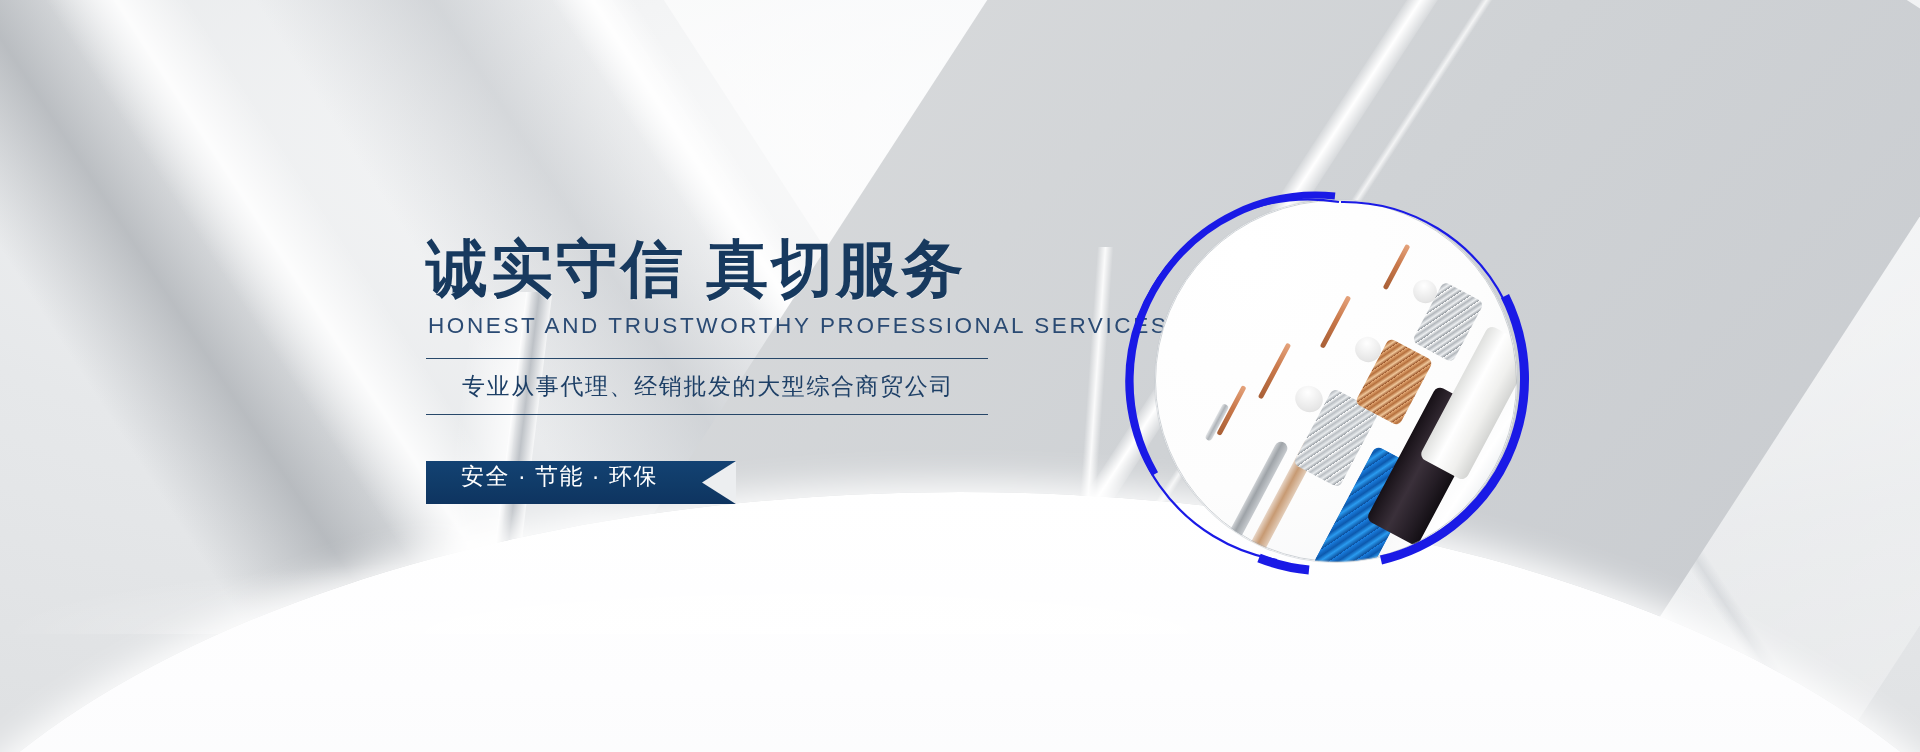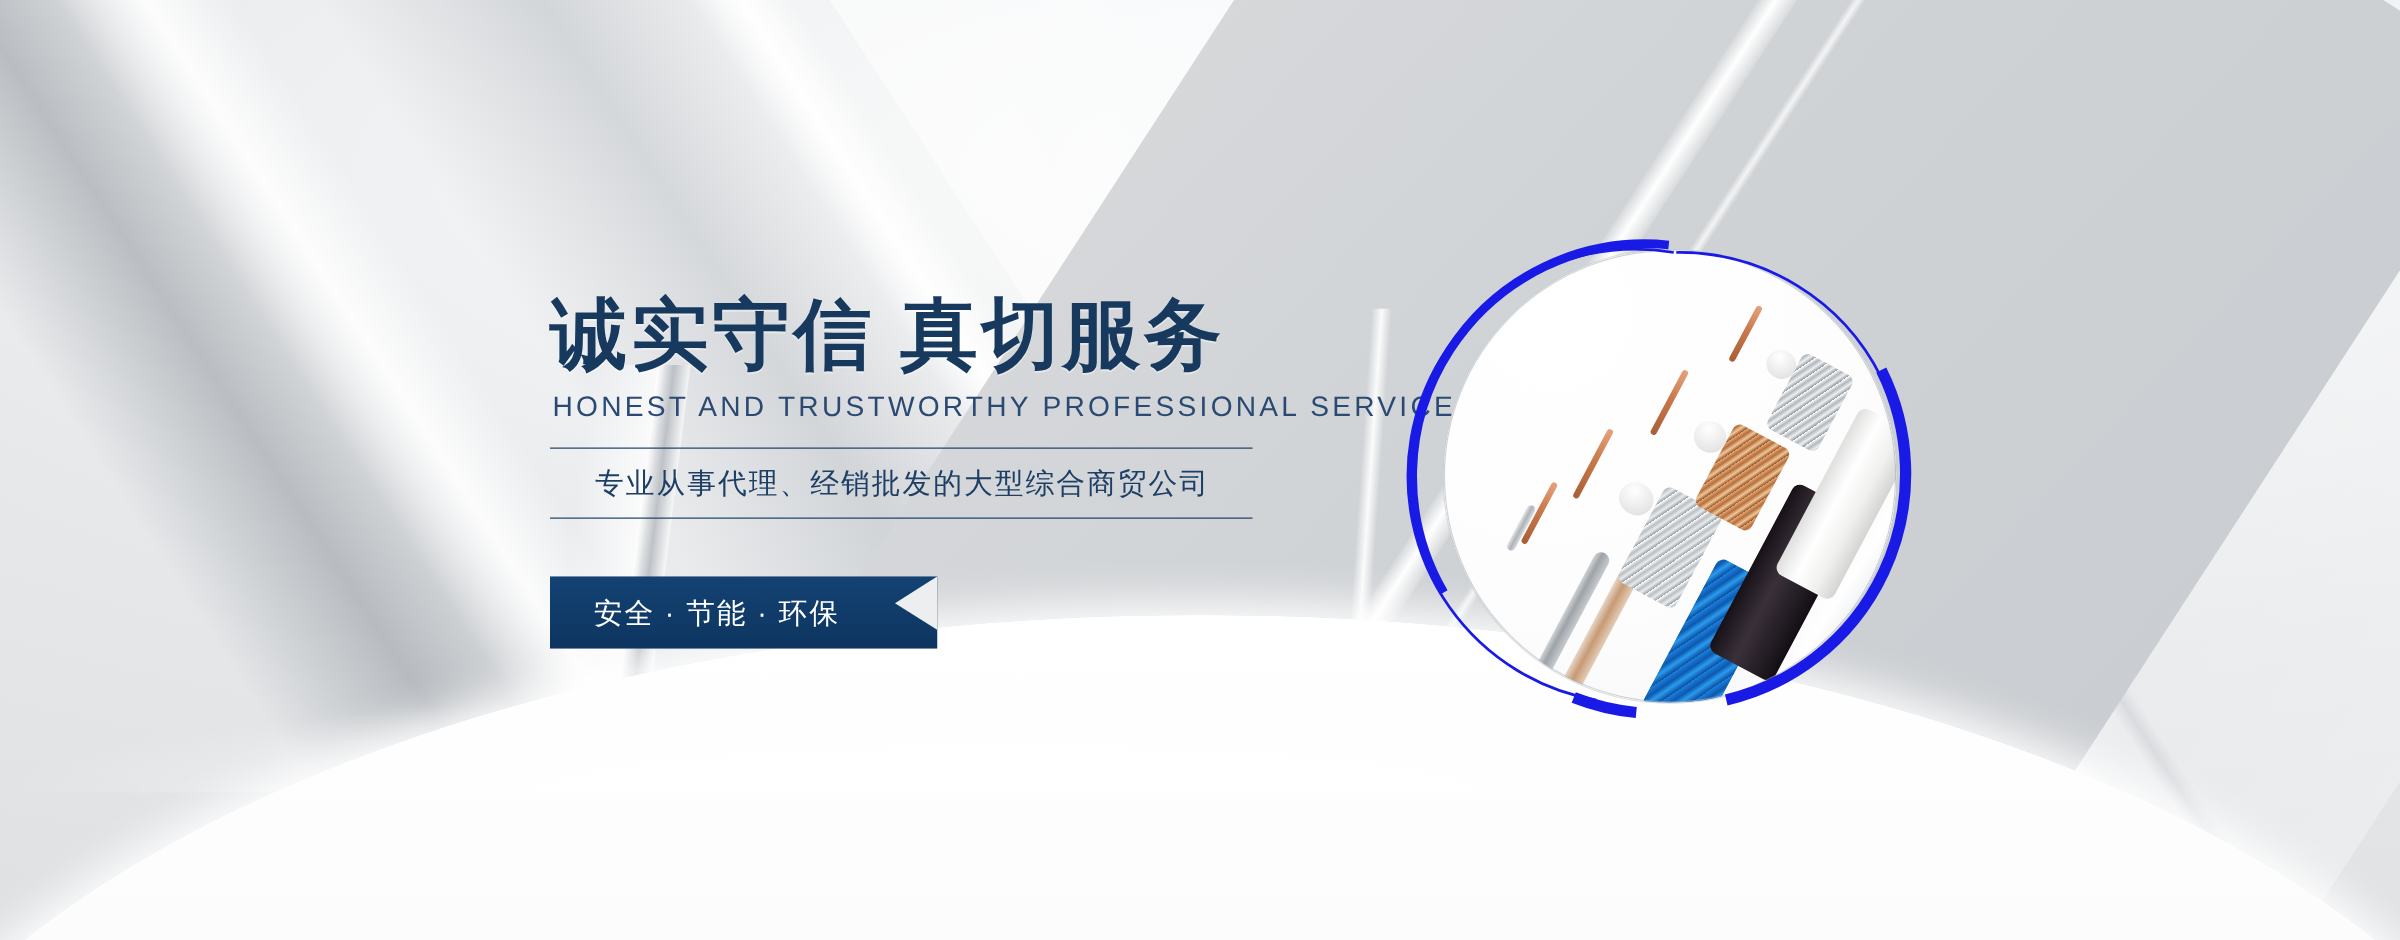--- a/index.html
+++ b/index.html
@@ -78,40 +78,40 @@
     transform:skewX(-7deg);
     background:linear-gradient(90deg,rgba(255,255,255,.0),rgba(255,255,255,.85));
   }
   .vstripe{
     position:absolute;left:1086px;bottom:175px;width:16px;height:330px;
     transform:skewX(-4deg);
     background:linear-gradient(90deg,rgba(255,255,255,0),rgba(255,255,255,.9),rgba(255,255,255,0));
   }
 
   
-  .copy{position:absolute;left:440px;top:236px;width:620px;}
+  .copy{position:absolute;left:426px;top:236px;width:620px;}
   .headline{
     font-size:62px;font-weight:700;color:#17395e;letter-spacing:3px;
     line-height:1.05;white-space:nowrap;margin:0;
     text-shadow:0 1px 0 rgba(255,255,255,.4);
   }
   .subline{
     margin:12px 0 0 2px;font-size:22.5px;font-weight:400;color:#2a4a73;
     letter-spacing:2.6px;white-space:nowrap;
   }
   .rule-box{margin-top:19px;width:562px;}
   .rule{height:1px;background:#17395e;opacity:.92;}
   .tagline{
     font-size:23px;color:#1d3f66;letter-spacing:1.6px;
     padding:12px 0 12px 2px;white-space:nowrap;text-align:center;
   }
   .ribbon{
-    position:relative;margin-top:46px;width:310px;height:58px;
+    position:relative;margin-top:46px;width:310px;height:43px;
     background:linear-gradient(180deg,#134273 0%,#103b68 55%,#0e3460 100%);
-    display:flex;align-items:center;justify-content:flex-start;
+    display:flex;align-items:flex-start;justify-content:flex-start;
     clip-path:polygon(0 0, 100% 0, 100% 100%, 0 100%, 0 100%);
   }
   .ribbon-notch{
     position:absolute;right:0;top:0;width:34px;height:43px;
     background:#eceef0;
     clip-path:polygon(100% 0, 100% 100%, 0 50%);
   }
   .ribbon-label{
     color:#ffffff;font-size:23px;letter-spacing:1.5px;padding-left:35px;white-space:nowrap;
   }

